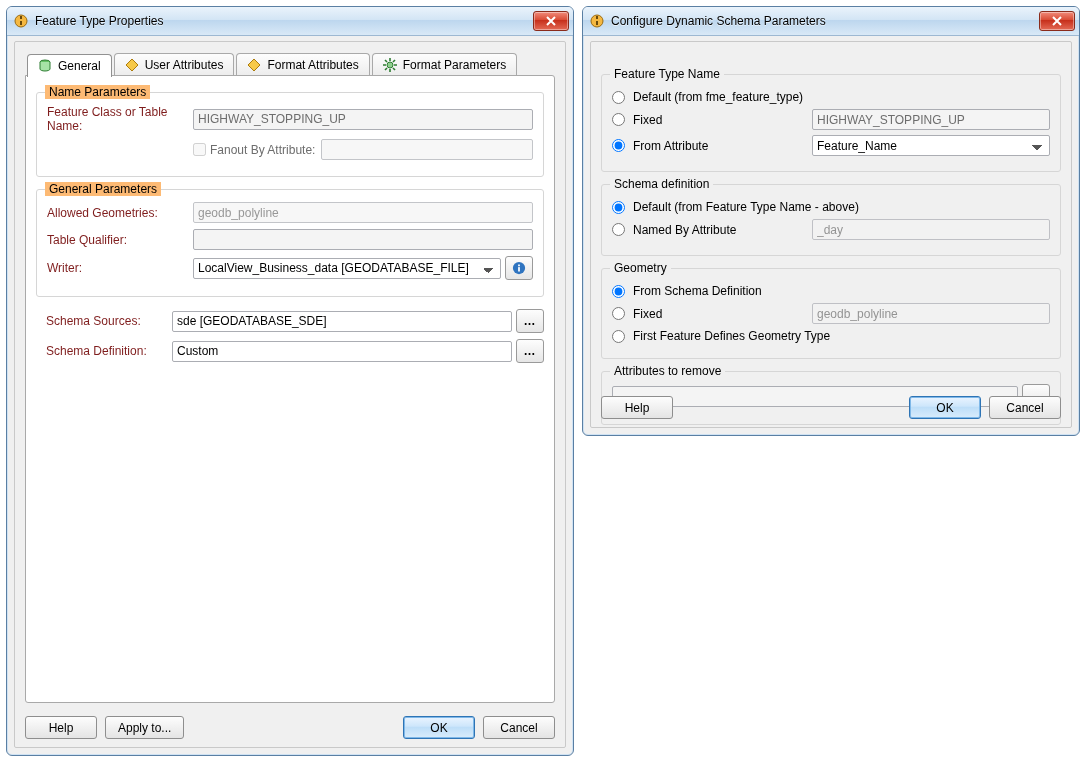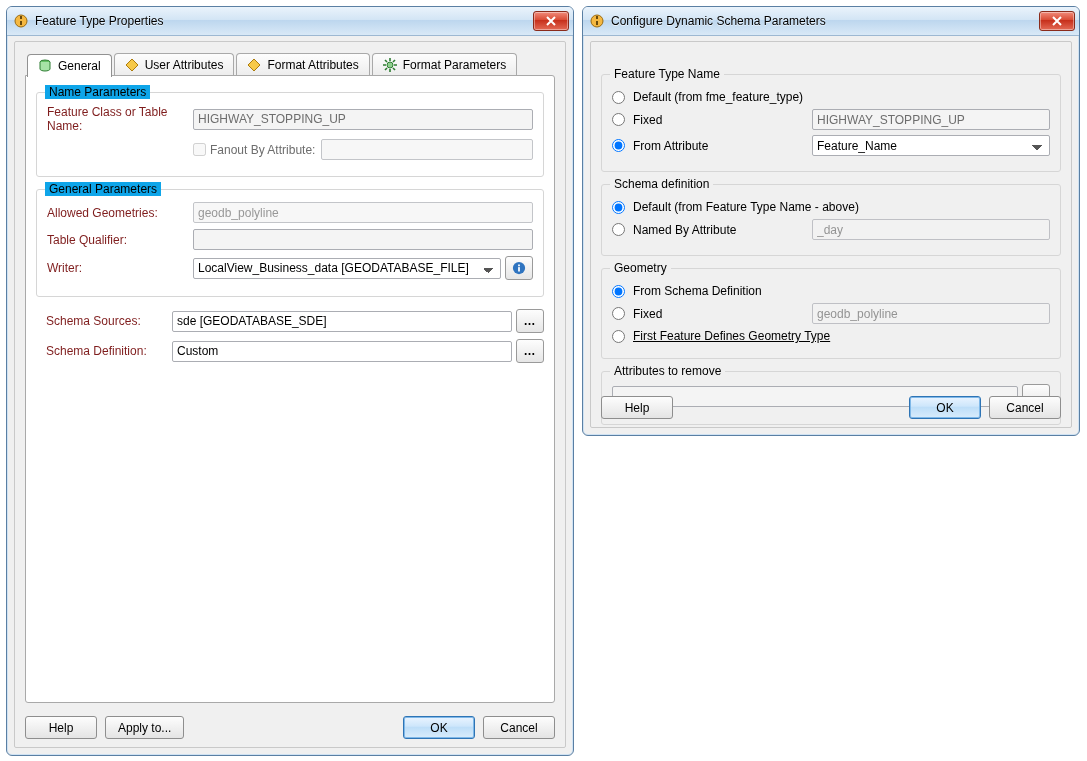--- a/index.html
+++ b/index.html
@@ -114,21 +114,21 @@
     margin: 6px 0 12px 0;
     padding: 12px 10px 10px 10px;
     position: relative;
     background: #fff;
   }
   .groupbox > .legend,
   .legend {
     position: absolute;
     top: -8px;
     left: 8px;
-    background: #0ea5e9;
+    background: #fdba74;
     padding: 0 4px;
     color: #000;
     font-size: 12px;
   }
   
   .gb-grey { background: transparent; border-color:#d6d6d6; }
   .gb-grey > .legend { background: #f0f0f0; }
 
   .formrow {
     display: flex;
@@ -446,21 +446,21 @@
         <div class="radiorow">
           <label class="rl">
             <input type="radio" name="geom" style="">
             <span>Fixed</span>
           </label>
           <select class="sel field" disabled="">
             <option>geodb_polyline</option>
           </select>
         </div>
         <div class="radiorow">
-          <label class="rl" style="width:auto;text-decoration:underline;">
+          <label class="rl" style="width:auto;">
             <input type="radio" name="geom" style="">
             <span>First Feature Defines Geometry Type</span>
           </label>
         </div>
       </div>
 
       <div class="groupbox gb-grey">
         <span class="legend">Attributes to remove</span>
         <div class="formrow">
           <input class="txt flex1" disabled="" value="" style="">

